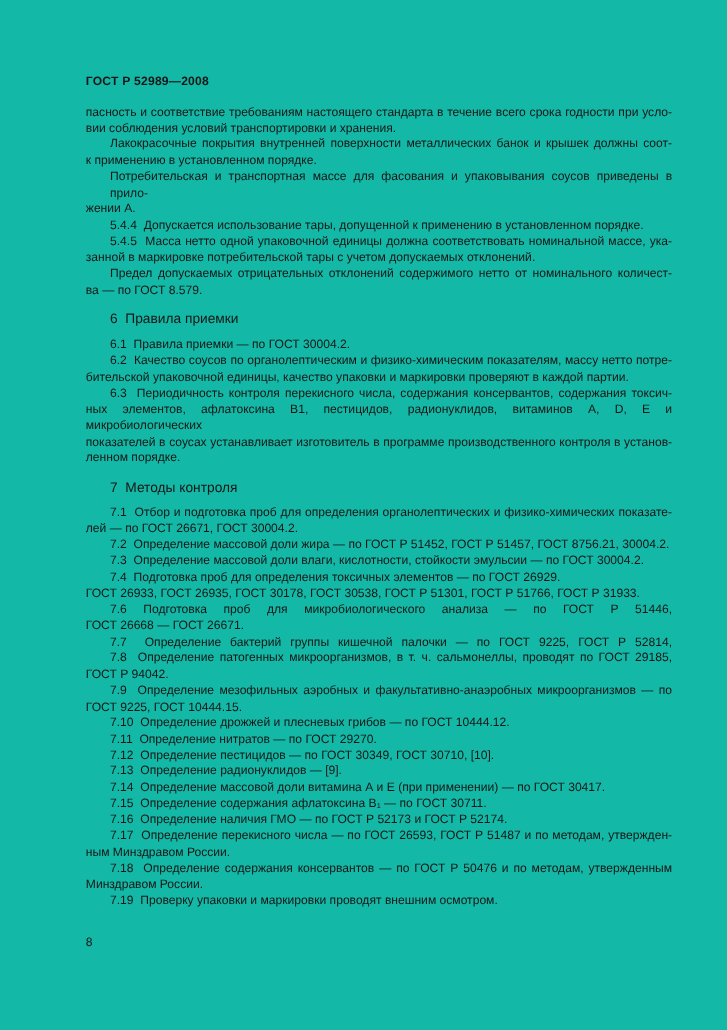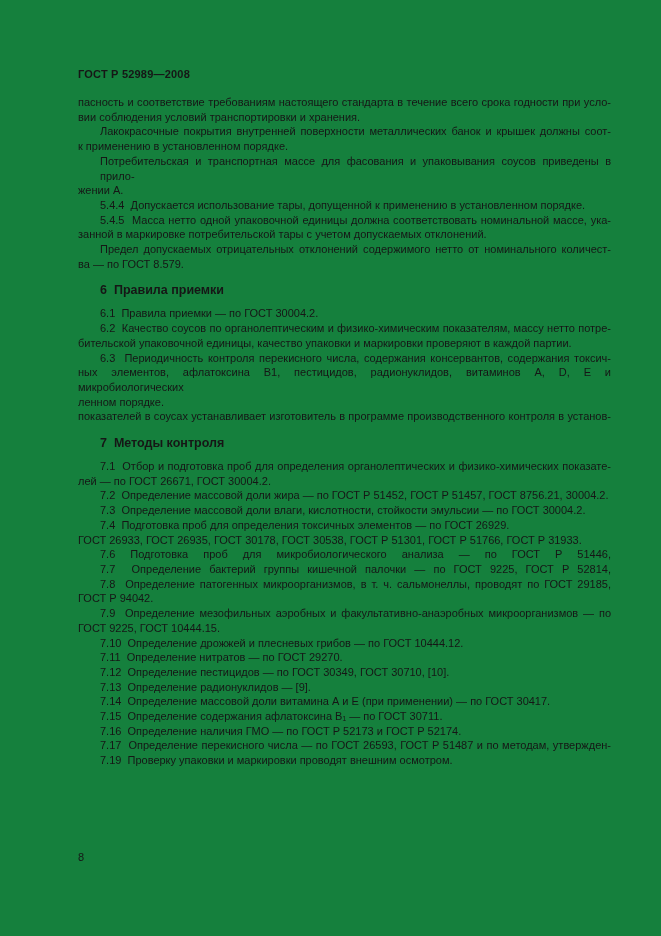--- a/index.html
+++ b/index.html
@@ -4,21 +4,21 @@
 <style>
   html, body {
     margin: 0;
     padding: 0;
     background: #ffffff;
   }
   .page {
     position: relative;
     width: 661px;
     height: 936px;
-    background: #15803d;
+    background: #14b8a6;
     box-sizing: border-box;
     padding: 68px 50px 0 78px;
     overflow: hidden;
     font-family: "Liberation Sans", "DejaVu Sans", sans-serif;
     color: #161616;
   }
   .doc-header {
     font-size: 11px;
     font-weight: bold;
     line-height: 13px;
@@ -35,21 +35,21 @@
     text-align: justify;
     text-align-last: justify;
   }
   .line.last {
     text-align: left;
     text-align-last: left;
   }
   .line.indent { padding-left: 22px; }
   .heading {
     font-size: 12.5px;
-    font-weight: bold;
+    font-weight: normal;
     line-height: 16px;
     margin: 11px 0 8px 0;
     padding-left: 22px;
     white-space: pre;
   }
   .page-number {
     position: absolute;
     left: 78px;
     top: 851px;
     font-size: 11px;
@@ -90,42 +90,43 @@
       <div class="para">
         <div class="line last indent">6.1&nbsp; Правила приемки — по ГОСТ 30004.2.</div>
       </div>
       <div class="para">
         <div class="line indent">6.2&nbsp; Качество соусов по органолептическим и физико-химическим показателям, массу нетто потре-</div>
         <div class="line last">бительской упаковочной единицы, качество упаковки и маркировки проверяют в каждой партии.</div>
       </div>
       <div class="para">
         <div class="line indent">6.3&nbsp; Периодичность контроля перекисного числа, содержания консервантов, содержания токсич-</div>
         <div class="line">ных элементов, афлатоксина В1, пестицидов, радионуклидов, витаминов А, D, Е и микробиологических</div>
+        <div class="line">показателей в соусах устанавливает изготовитель в программе производственного контроля в установ-</div>
         <div class="line last">ленном порядке.</div>
-        <div class="line">показателей в соусах устанавливает изготовитель в программе производственного контроля в установ-</div>
       </div>
       <div class="heading">7&nbsp; Методы контроля</div>
       <div class="para">
         <div class="line indent">7.1&nbsp; Отбор и подготовка проб для определения органолептических и физико-химических показате-</div>
         <div class="line last">лей — по ГОСТ 26671, ГОСТ 30004.2.</div>
       </div>
       <div class="para">
         <div class="line last indent">7.2&nbsp; Определение массовой доли жира — по ГОСТ Р 51452, ГОСТ Р 51457, ГОСТ 8756.21, 30004.2.</div>
       </div>
       <div class="para">
         <div class="line last indent">7.3&nbsp; Определение массовой доли влаги, кислотности, стойкости эмульсии — по ГОСТ 30004.2.</div>
       </div>
       <div class="para">
         <div class="line last indent">7.4&nbsp; Подготовка проб для определения токсичных элементов — по ГОСТ 26929.</div>
       </div>
       <div class="para">
         <div class="line last">ГОСТ 26933, ГОСТ 26935, ГОСТ 30178, ГОСТ 30538, ГОСТ Р 51301, ГОСТ Р 51766, ГОСТ Р 31933.</div>
       </div>
       <div class="para">
         <div class="line indent">7.6&nbsp;Подготовка проб для микробиологического анализа — по ГОСТ Р 51446,</div>
+        <div class="line last">ГОСТ 26668 — ГОСТ 26671.</div>
       </div>
       <div class="para">
         <div class="line indent">7.7&nbsp; Определение бактерий группы кишечной палочки — по ГОСТ 9225, ГОСТ Р 52814,</div>
       </div>
       <div class="para">
         <div class="line indent">7.8&nbsp; Определение патогенных микроорганизмов, в т. ч. сальмонеллы, проводят по ГОСТ 29185,</div>
         <div class="line last">ГОСТ Р 94042.</div>
       </div>
       <div class="para">
         <div class="line indent">7.9&nbsp; Определение мезофильных аэробных и факультативно-анаэробных микроорганизмов — по</div>
@@ -147,20 +148,25 @@
         <div class="line last indent">7.14&nbsp; Определение массовой доли витамина А и Е (при применении) — по ГОСТ 30417.</div>
       </div>
       <div class="para">
         <div class="line last indent">7.15&nbsp; Определение содержания афлатоксина В₁ — по ГОСТ 30711.</div>
       </div>
       <div class="para">
         <div class="line last indent">7.16&nbsp; Определение наличия ГМО — по ГОСТ Р 52173 и ГОСТ Р 52174.</div>
       </div>
       <div class="para">
         <div class="line indent">7.17&nbsp; Определение перекисного числа — по ГОСТ 26593, ГОСТ Р 51487 и по методам, утвержден-</div>
+        <div class="line last">ным Минздравом России.</div>
+      </div>
+      <div class="para">
+        <div class="line indent">7.18&nbsp; Определение содержания консервантов — по ГОСТ Р 50476 и по методам, утвержденным</div>
+        <div class="line last">Минздравом России.</div>
       </div>
       <div class="para">
         <div class="line last indent">7.19&nbsp; Проверку упаковки и маркировки проводят внешним осмотром.</div>
       </div>
     </div>
 
   <div class="page-number">8</div>
 </div>
 
 </body></html>

